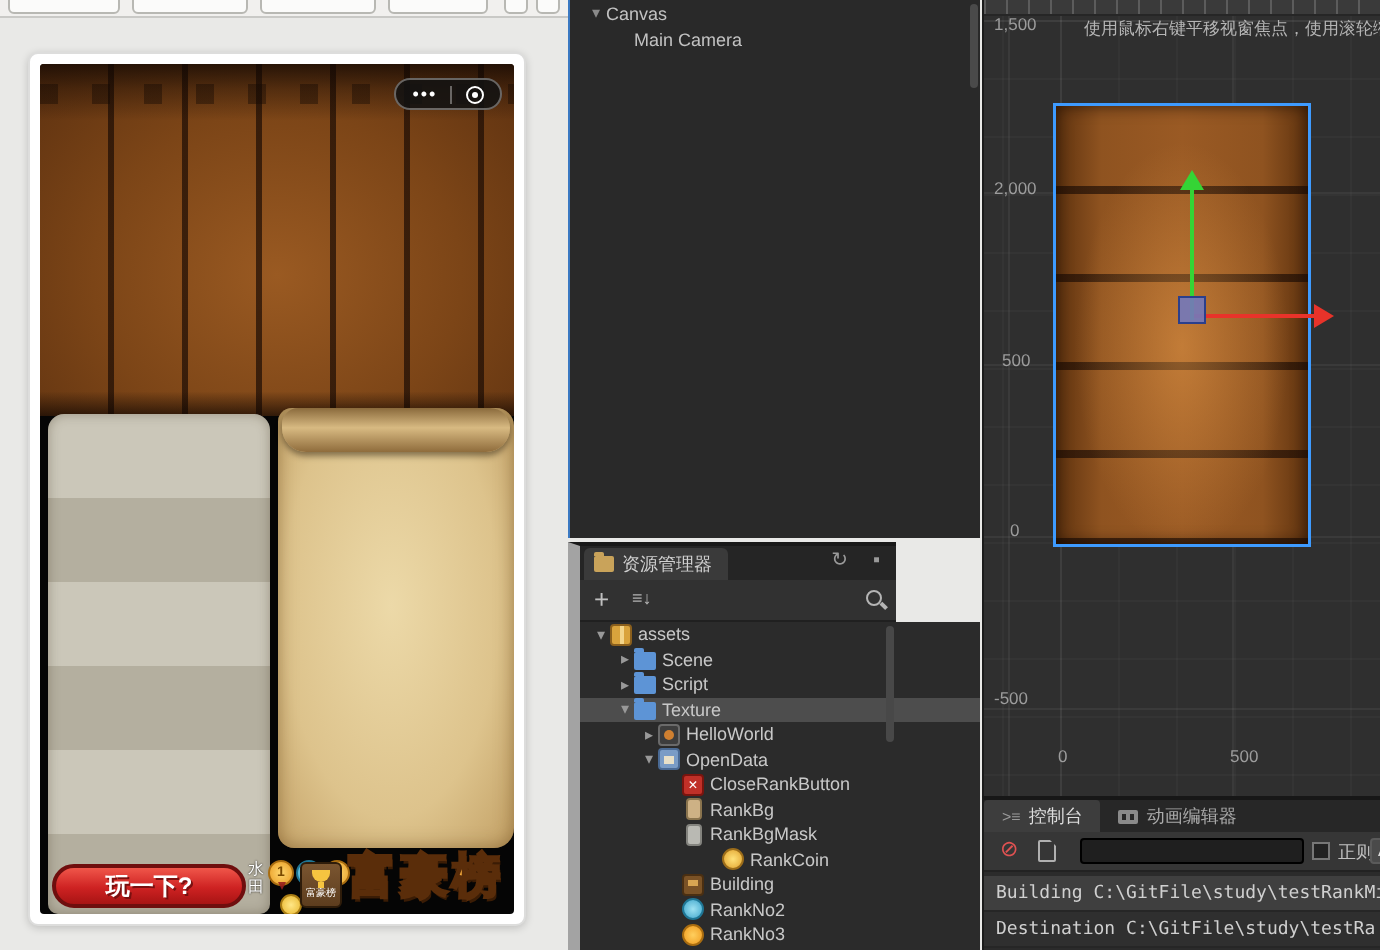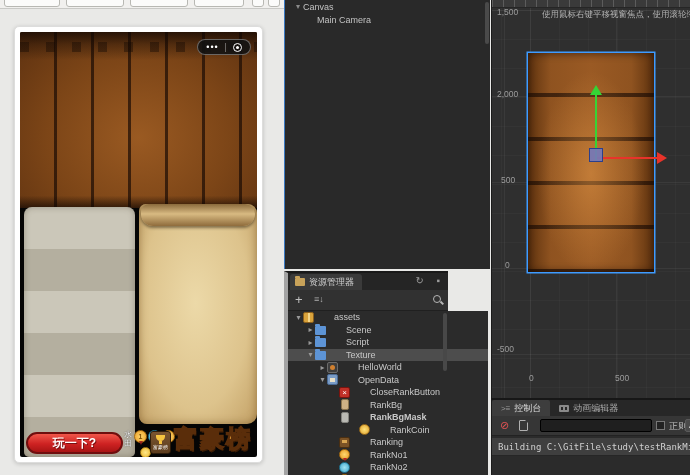--- a/index.html
+++ b/index.html
@@ -72,42 +72,42 @@
 
   
   .hierarchy{position:absolute;left:284px;top:0;width:206px;height:269px;background:#292929;
     border-left:1px solid #3b79c2;}
   .hrow{height:13px;display:flex;align-items:center;color:#c2c2c2;font-size:9px;cursor:default;}
   .hrow .arrow{color:#8a8a8a;font-size:8px;width:10px;text-align:center;flex:none;}
   .h-scroll{position:absolute;right:1px;top:2px;width:4px;height:42px;background:#4a4a4a;border-radius:2px;}
 
   
   .assets{position:absolute;left:284px;top:271px;width:164px;height:204px;background:#2c2c2c;
-    border-left:4px solid #a3a3a3;border-top:2px solid #191919;}
+    border-left:6px solid #a3a3a3;border-top:2px solid #191919;}
   .assets-header{position:absolute;left:0;top:0;width:100%;height:17px;background:#252525;}
   .assets-tab{position:absolute;left:2px;top:1px;height:16px;padding:0 8px 0 5px;background:#3a3a3a;
     border-radius:3px 3px 0 0;display:flex;align-items:center;gap:4px;color:#d0d0d0;font-size:9px;}
   .folder-ic{width:10px;height:8px;background:#c9a35a;border-radius:1px;position:relative;flex:none;}
   .folder-ic::before{content:"";position:absolute;left:0;top:-2px;width:5px;height:2px;background:#c9a35a;border-radius:1px 1px 0 0;}
   .hdr-ic{position:absolute;top:2px;color:#9a9a9a;font-size:10px;line-height:12px;cursor:pointer;}
   .assets-toolbar{position:absolute;left:0;top:17px;width:100%;height:21px;background:#313131;
     border-bottom:1px solid #202020;}
   .plus-btn{position:absolute;left:7px;top:2px;color:#c0c0c0;font-size:13px;line-height:16px;cursor:pointer;}
   .sort-btn{position:absolute;left:26px;top:4px;color:#b0b0b0;font-size:9px;cursor:pointer;}
   .search-box{position:absolute;left:48px;top:3px;width:122px;height:14px;background:#1d1d1d;
     border:1px solid #0e0e0e;border-radius:2px;color:#bbb;font-size:9px;font-style:italic;padding:0 4px;}
   .search-box::placeholder{color:#6e6e6e;font-style:italic;}
   .mag{position:absolute;right:7px;top:5px;width:8px;height:8px;border:1.4px solid #b5b5b5;border-radius:50%;cursor:pointer;}
   .mag::after{content:"";position:absolute;left:6px;top:6px;width:4px;height:1.6px;background:#b5b5b5;transform:rotate(45deg);}
   .asset-tree{position:absolute;left:0;top:38px;width:200px;height:166px;overflow:hidden;background:#2b2b2b;}
   .trow{height:12.5px;display:flex;align-items:center;color:#c8c8c8;font-size:9px;cursor:default;white-space:nowrap;}
   .trow.sel{background:#4d4d4d;}
   .trow .arrow{color:#999;font-size:8px;width:9px;text-align:center;flex:none;}
   .trow .noarrow{width:9px;flex:none;}
-  .tlabel{margin-left:20px;}
+  .tlabel{margin-left:3px;}
   .a-scroll{position:absolute;right:1px;top:40px;width:4px;height:58px;background:#484848;border-radius:2px;}
 
   
   .ti{width:11px;height:11px;flex:none;position:relative;border-radius:2px;}
   .ti-package{background:linear-gradient(180deg,#e7b34a,#c08а2e);background-color:#d9a33c;border:1px solid #8a5f1d;}
   .ti-package::after{content:"";position:absolute;left:4px;top:0;width:2px;height:9px;background:#f3d58a;}
   .ti-folder{background:#5d94d6;border-radius:1px;position:relative;height:9px;margin-top:1px;}
   .ti-folder::before{content:"";position:absolute;left:0;top:-2px;width:5px;height:2px;background:#5d94d6;border-radius:1px 1px 0 0;}
   .ti-image-dark{background:#3d3d3d;border:1px solid #6a6a6a;}
   .ti-image-dark::after{content:"";position:absolute;left:2px;top:2px;width:5px;height:5px;border-radius:50%;background:#d08030;}
@@ -284,39 +284,34 @@
         <div class="trow" style="padding-left: 42px;">
           <span class="noarrow"></span>
           <span class="ti ti-sprite-red"></span>
           <span class="tlabel">CloseRankButton</span>
         </div>
         <div class="trow" style="padding-left: 42px;">
           <span class="noarrow"></span>
           <span class="ti ti-sprite-tan"></span>
           <span class="tlabel">RankBg</span>
         </div>
-        <div class="trow" style="padding-left: 42px; font-weight: bold;">
+        <div class="trow" style="padding-left: 42px;">
           <span class="noarrow"></span>
           <span class="ti ti-sprite-gray"></span>
           <span class="tlabel">RankBgMask</span>
         </div>
         <div class="trow" style="padding-left: 62px;">
           <span class="noarrow"></span>
           <span class="ti ti-coin"></span>
           <span class="tlabel">RankCoin</span>
         </div>
         <div class="trow" style="padding-left: 42px;">
           <span class="noarrow"></span>
           <span class="ti ti-podium"></span>
-          <span class="tlabel">Ranking</span>
-        </div>
-        <div class="trow" style="padding-left: 42px;">
-          <span class="noarrow"></span>
-          <span class="ti ti-medal-gold"></span>
-          <span class="tlabel">RankNo1</span>
+          <span class="tlabel">Building</span>
         </div>
         <div class="trow" style="padding-left: 42px;">
           <span class="noarrow"></span>
           <span class="ti ti-medal-blue"></span>
           <span class="tlabel">RankNo2</span>
         </div>
         <div class="trow" style="padding-left: 42px;">
           <span class="noarrow"></span>
           <span class="ti ti-medal-orange"></span>
           <span class="tlabel">RankNo3</span>
@@ -359,16 +354,17 @@
     <div class="console-toolbar">
       <span class="clear-ic">⊘</span>
       <span class="doc-ic"></span>
       <input class="console-input" style="">
       <span class="regex-check"></span>
       <span class="regex-label">正则</span>
       <button class="filter-btn">A</button>
     </div>
     <div class="console-lines" id="console-lines">
         <div class="cline">Building C:\GitFile\study\testRankMi</div>
+        <div class="cline">Destination C:\GitFile\study\testRa</div>
       </div>
   </div>
 
 </div>
 
 </body></html>

